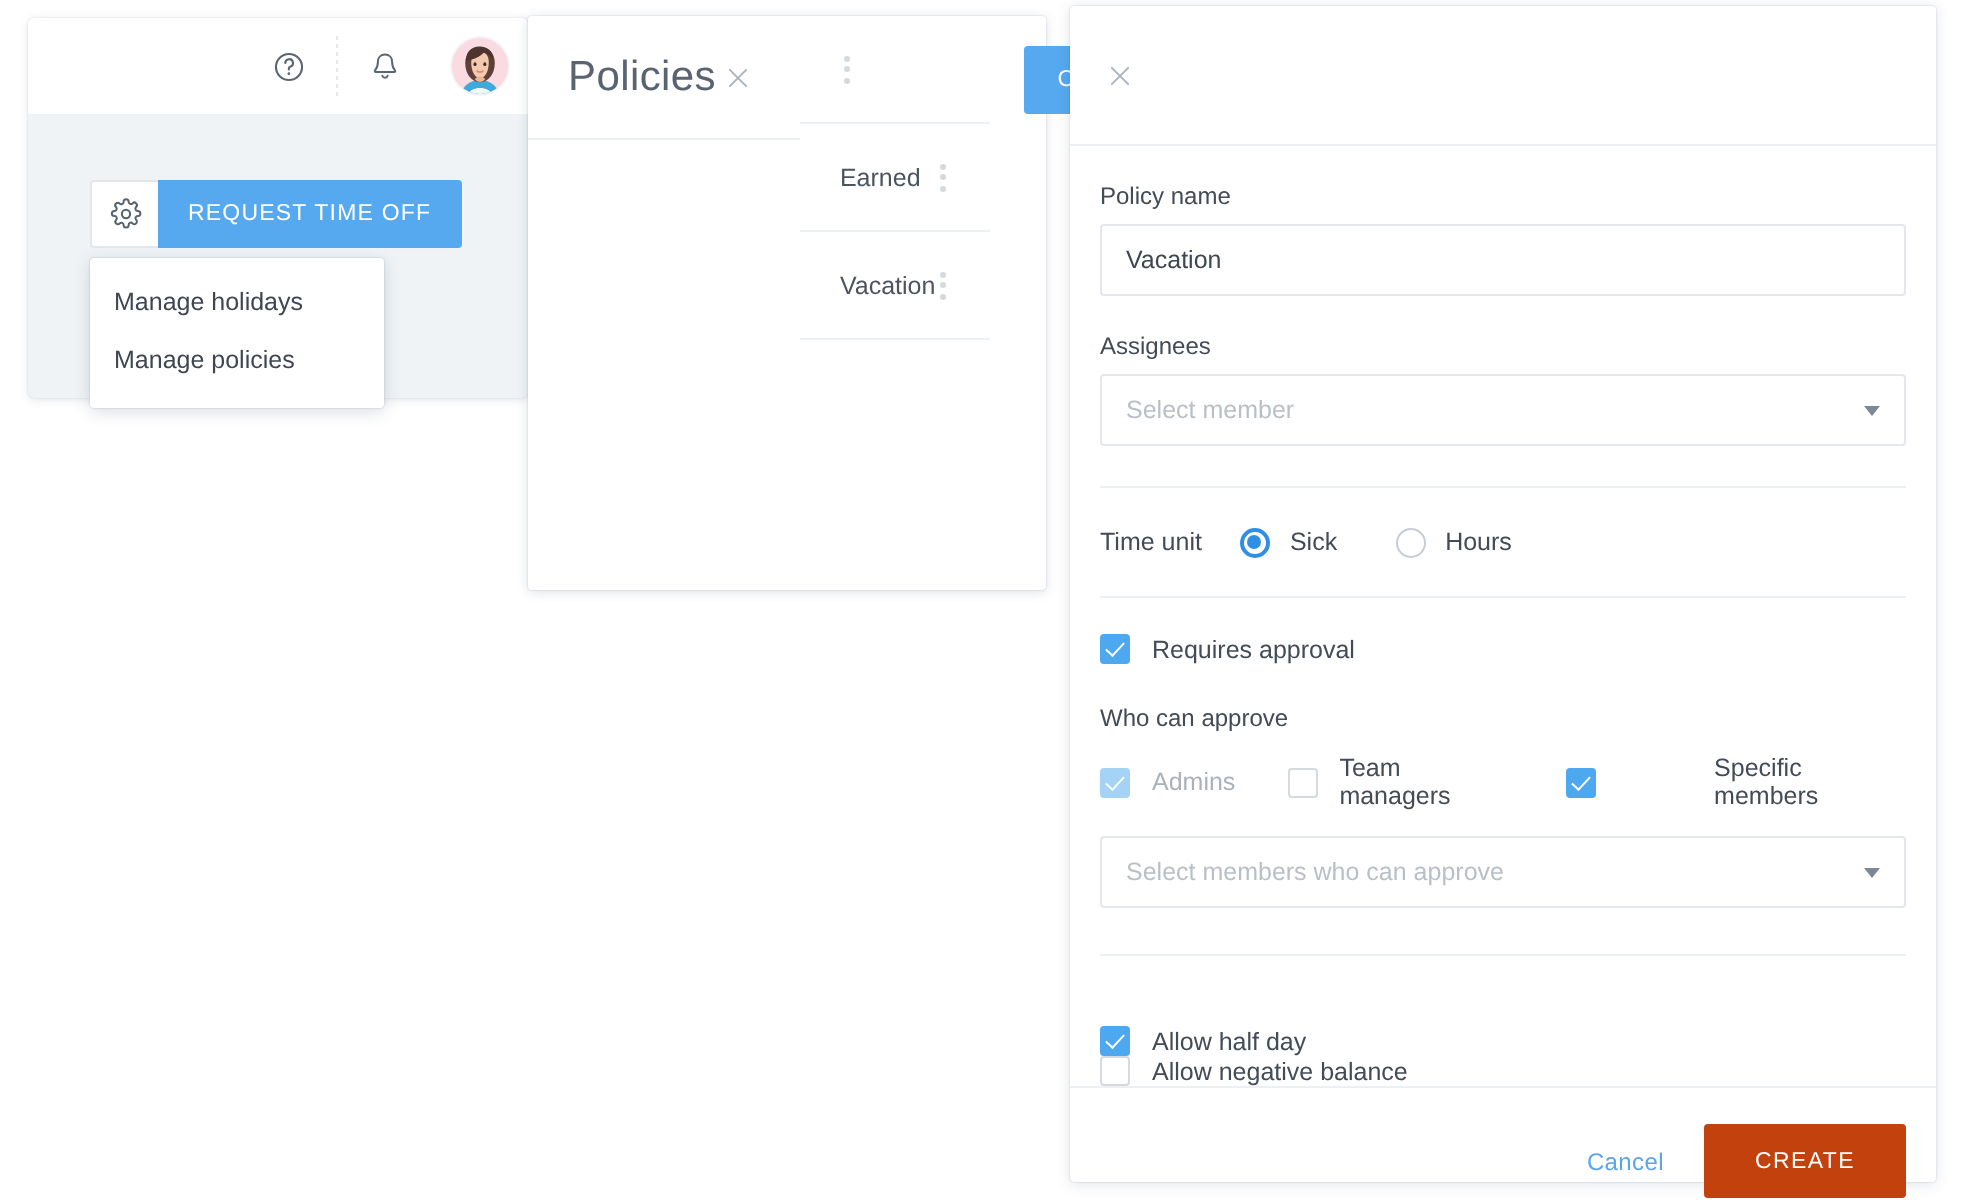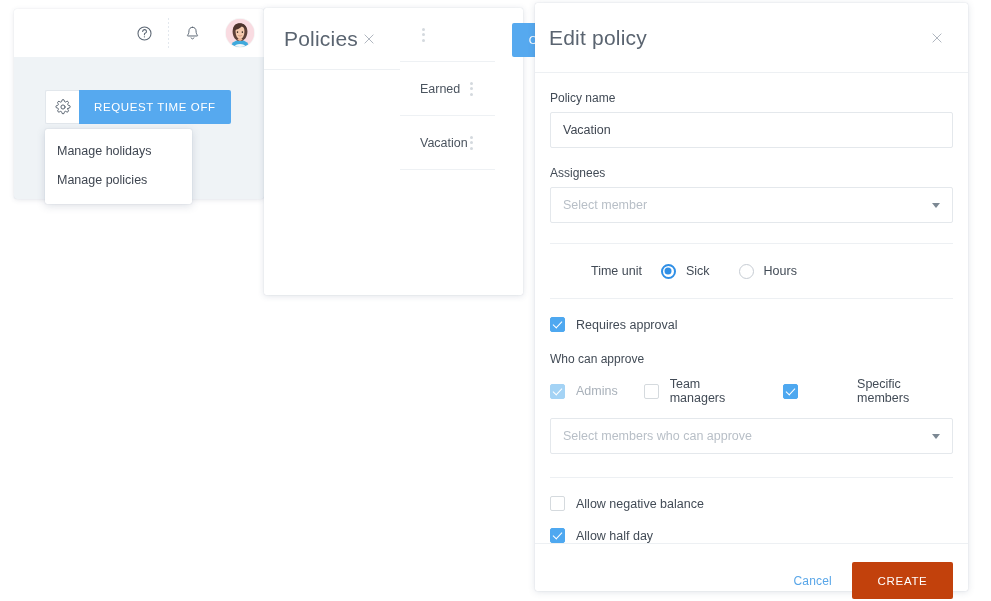--- a/index.html
+++ b/index.html
@@ -140,21 +140,21 @@
     padding: 0 12px; font-family: "Liberation Sans", sans-serif;
     display: flex; align-items: center;
   }
   .select-input { justify-content: space-between; cursor: pointer; }
   .select-placeholder { color: #b8bfc7; font-size: 12.5px; }
   .caret { width: 0; height: 0; border-left: 4.5px solid transparent;
            border-right: 4.5px solid transparent; border-top: 5px solid #7c8893; }
 
   .divider { height: 1px; background: #edf0f3; }
 
-  .timeunit-row { display: flex; align-items: center; height: 54px; gap: 0; margin-left: 41px; }
+  .timeunit-row { display: flex; align-items: center; height: 54px; gap: 0; }
   .timeunit-label { font-size: 12.5px; color: #424b56; margin-right: 19px; }
   .radio-opt { display: flex; align-items: center; cursor: pointer; margin-right: 29px; }
   .radio {
     width: 15px; height: 15px; border-radius: 50%;
     border: 1.6px solid #c6ccd3; margin-right: 10px; position: relative;
     background: #fff; flex: 0 0 auto;
   }
   .radio.on { border-color: #2f8fe6; border-width: 2px; }
   .radio.on::after {
     content:""; position:absolute; left:50%; top:50%;
@@ -289,21 +289,20 @@
     </div>
 
     <div class="panel-foot">
       <button class="create-new-btn">CREATE NEW</button>
     </div>
   </div>
 
   <div class="edit-panel">
 
     <div class="edit-head">
-      <div class="edit-title">Edit policy</div>
       <div class="close-x">
         <svg width="14" height="14" viewBox="0 0 24 24" stroke="currentColor" stroke-width="1.6" stroke-linecap="round">
           <path d="M5 5l14 14M19 5L5 19"></path>
         </svg>
       </div>
     </div>
 
     <div class="edit-body">
 
       <div class="sect">
@@ -362,28 +361,28 @@
           <div class="select-input">
             <span class="select-placeholder">Select members who can approve</span>
             <span class="caret"></span>
           </div>
         </div>
       </div>
 
       <div class="divider"></div>
 
       <div style="padding-top:18px;">
+        <label class="cbx-row" style="margin-top:17px;">
+          <span class="cbx on"></span>
+          <span class="cbx-label">Allow half day</span>
+        </label>
         <label class="cbx-row">
           <span class="cbx"></span>
           <span class="cbx-label">Allow negative balance</span>
         </label>
-        <label class="cbx-row" style="margin-top:17px;">
-          <span class="cbx on"></span>
-          <span class="cbx-label">Allow half day</span>
-        </label>
       </div>
 
     </div>
 
     <div class="edit-foot">
       <button class="cancel-btn">Cancel</button>
       <button class="create-btn">CREATE</button>
     </div>
   </div>
 

